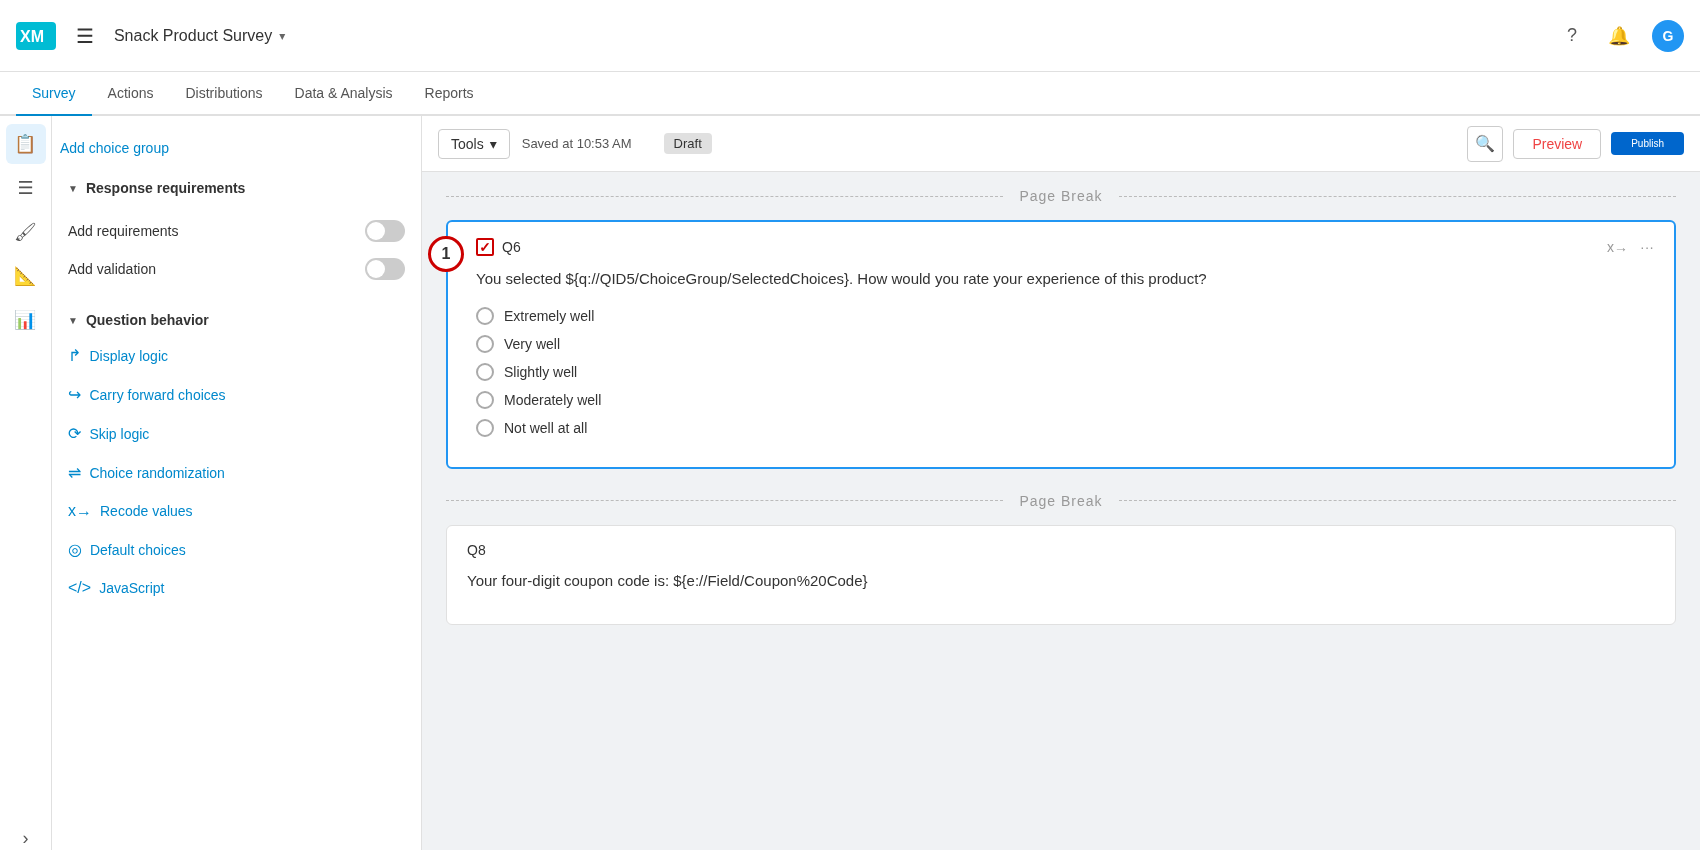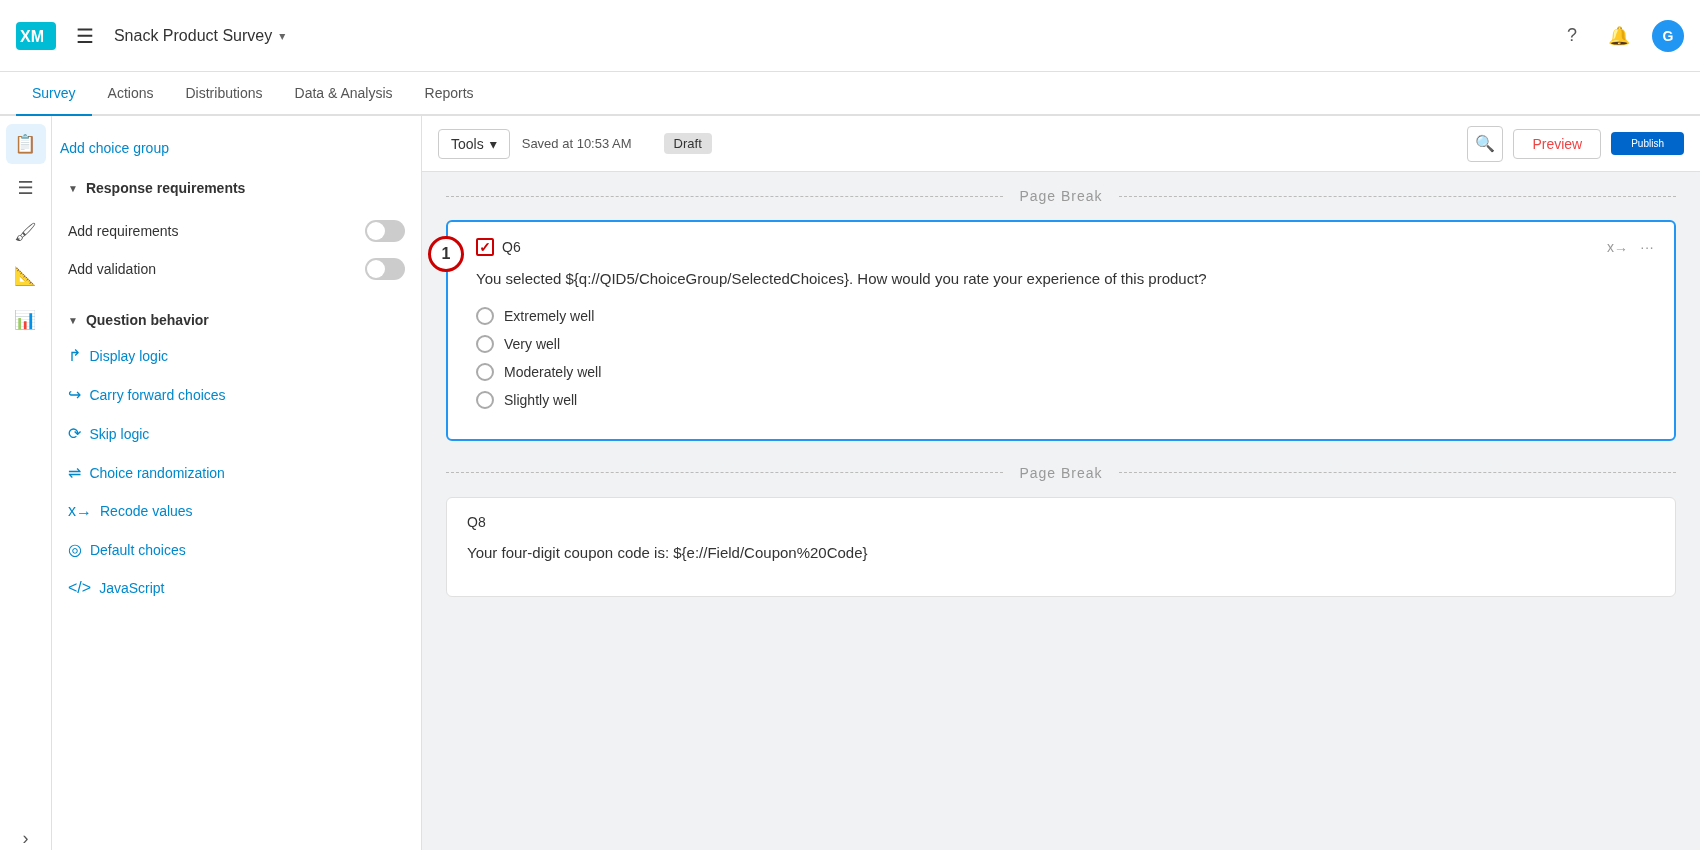--- a/index.html
+++ b/index.html
@@ -226,25 +226,29 @@
             <div class="choice-option">
               <div class="radio-circle"></div>
               <span class="choice-label">Extremely well</span>
             </div>
             <div class="choice-option">
               <div class="radio-circle"></div>
               <span class="choice-label">Very well</span>
             </div>
             <div class="choice-option">
               <div class="radio-circle"></div>
+              <span class="choice-label">Slightly well</span>
+            </div>
+            <div class="choice-option">
+              <div class="radio-circle"></div>
               <span class="choice-label">Moderately well</span>
             </div>
             <div class="choice-option">
               <div class="radio-circle"></div>
-              <span class="choice-label">Slightly well</span>
+              <span class="choice-label">Not well at all</span>
             </div>
           </div>
         </div>
 
         <div class="page-break">
           <div class="page-break-line"></div>
           <span class="page-break-text">Page Break</span>
           <div class="page-break-line"></div>
         </div>
 

